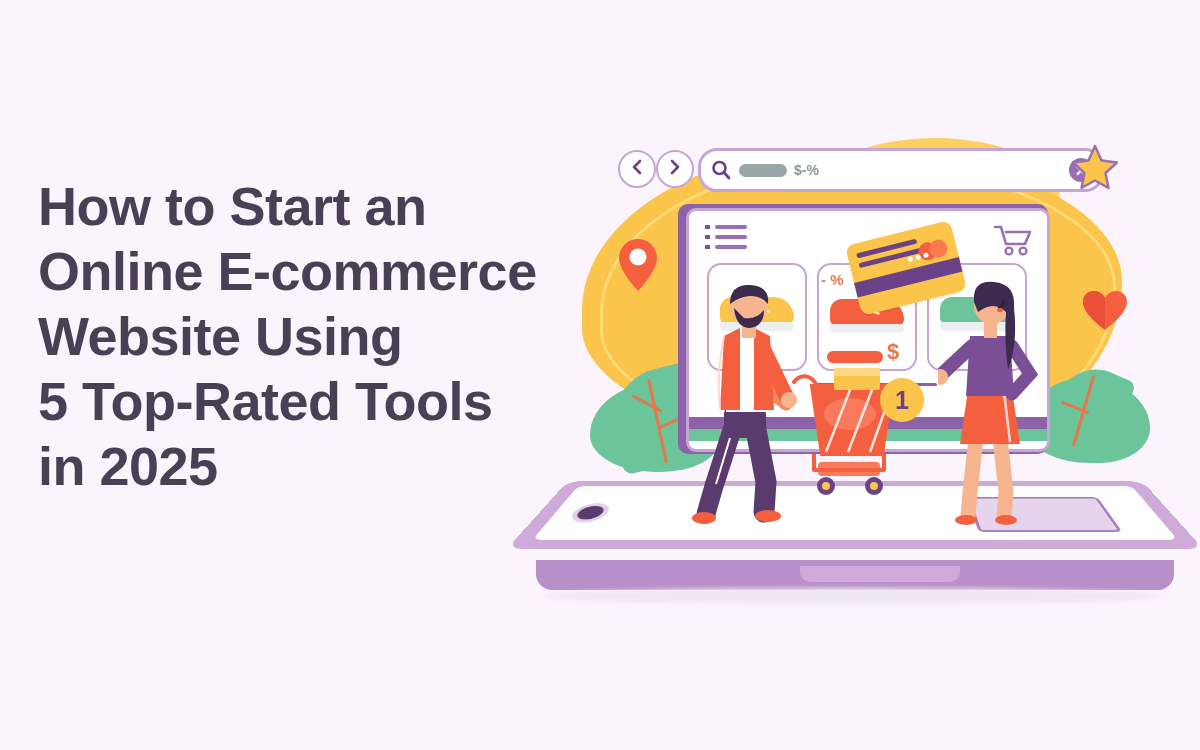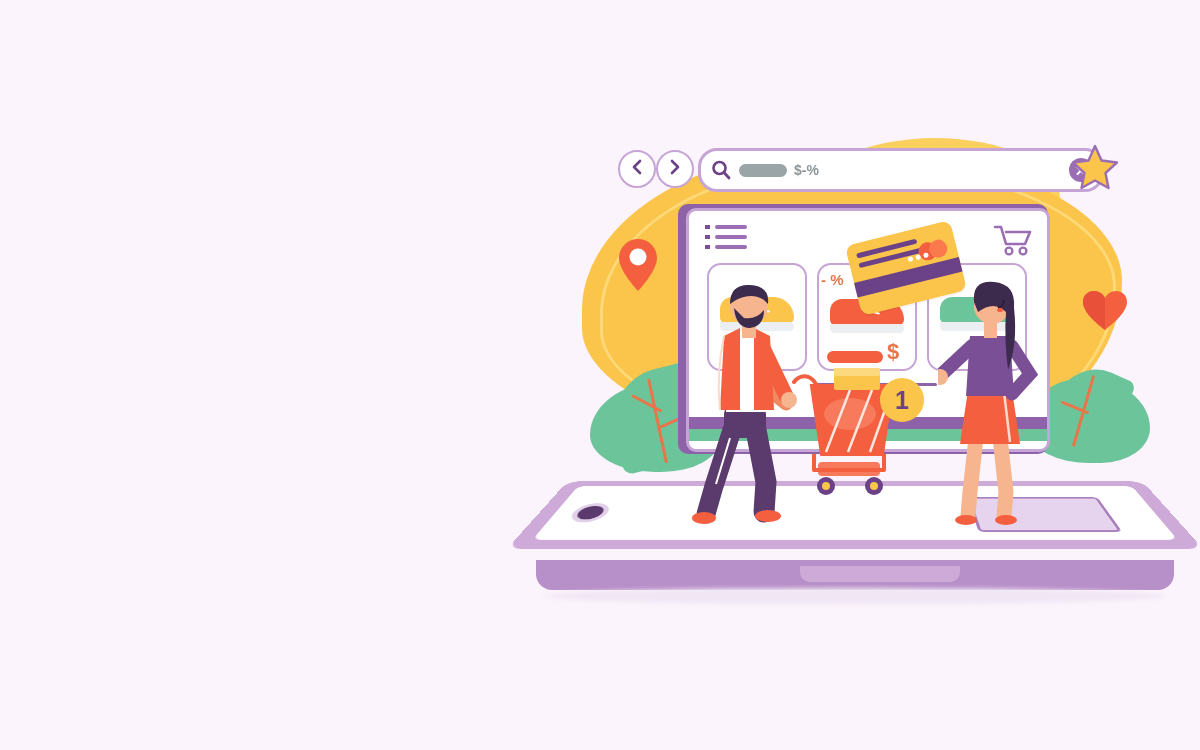--- a/index.html
+++ b/index.html
@@ -182,20 +182,25 @@
     background:#fbc44a;color:#6b4187;font-weight:bold;font-size:25px;
     display:flex;align-items:center;justify-content:center;
     font-family:"Liberation Sans", sans-serif;
   }
 </style>
 </head>
 <body>
 
 <div id="banner">
 
+  <h1 id="headline">How to Start an
+Online E-commerce
+Website Using
+5 Top-Rated Tools
+in 2025</h1>
 
   <div id="illustration">
 
     <div class="blob3"></div>
     <div class="blob"></div>
     <div class="blob2"></div>
 
     <div class="bush bush-l"></div>
     <div class="leaf leaf-a"></div>
     <div class="vein" style="left:96px;top:258px;width:3px;height:86px;transform:rotate(-12deg);"></div>

